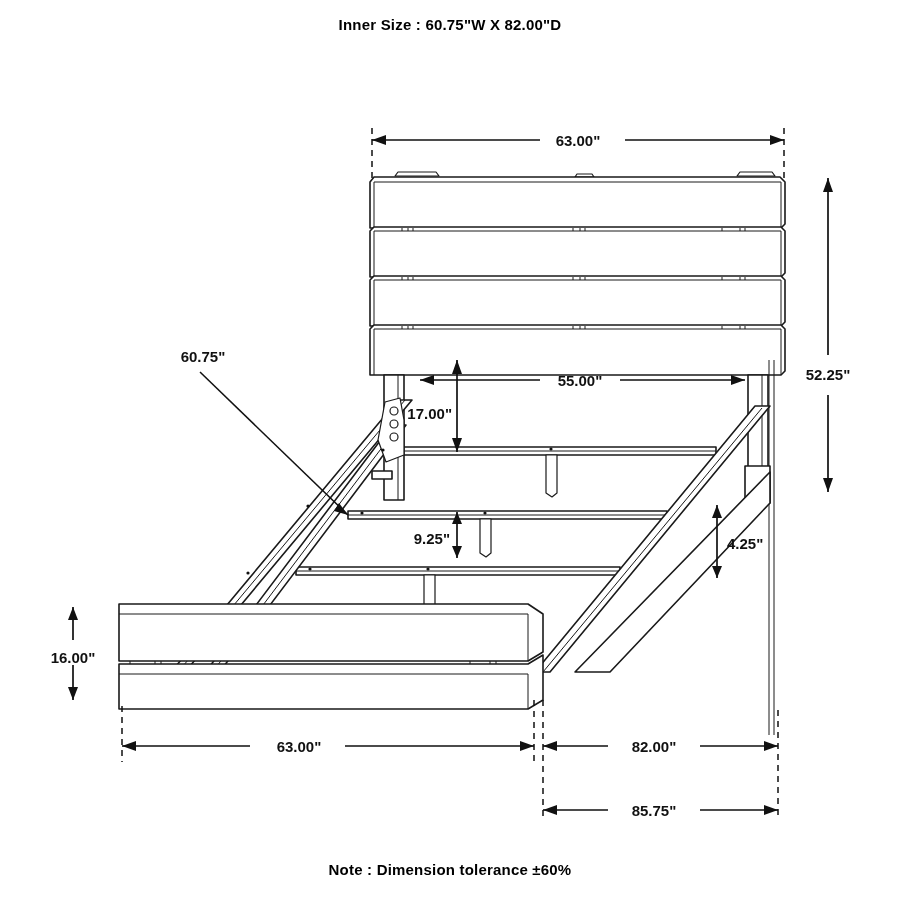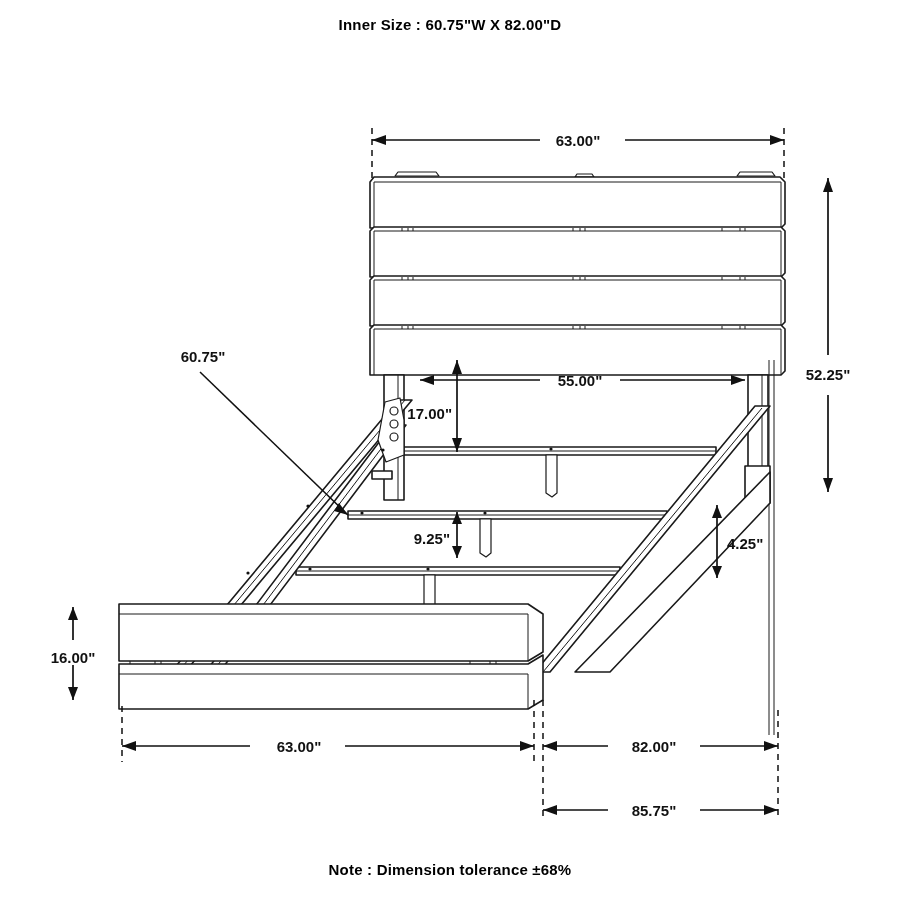--- a/index.html
+++ b/index.html
@@ -210,15 +210,15 @@
 
     <g>
       <path class="dimline" d="M543,810 L608,810 M700,810 L778,810"></path>
       <path d="M543,810 L557,805 L557,815 Z" fill="#111"></path>
       <path d="M778,810 L764,805 L764,815 Z" fill="#111"></path>
       <text x="654" y="816" text-anchor="middle">85.75"</text>
     </g>
 
   </svg>
 
-  <div class="cap" id="note">Note : Dimension tolerance ±68%</div>
+  <div class="cap" id="note">Note : Dimension tolerance ±60%</div>
 
 </div>
 
 </body></html>

